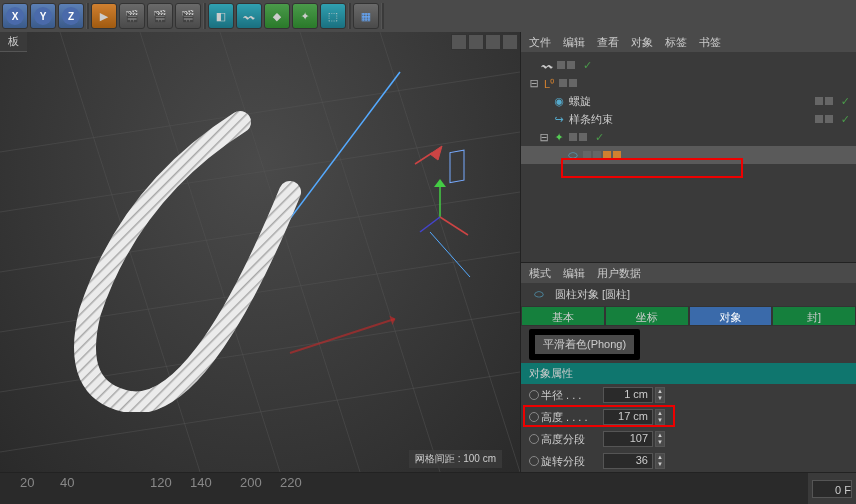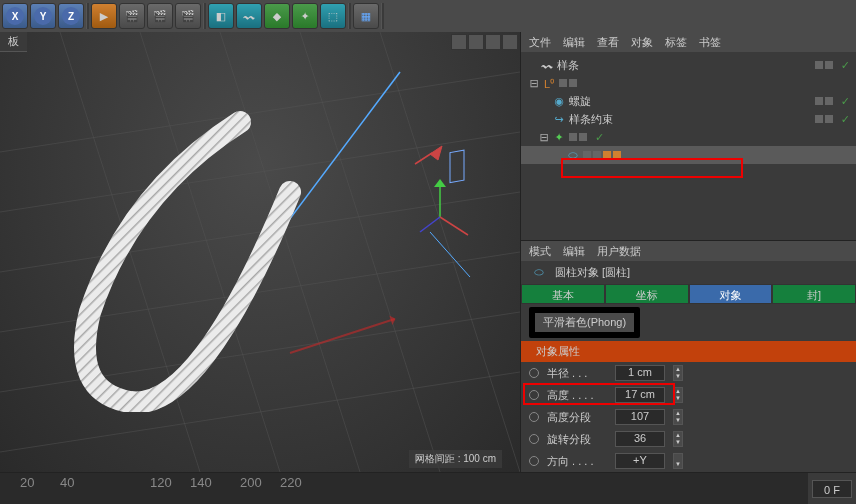--- a/index.html
+++ b/index.html
@@ -40,31 +40,31 @@
 .tcheck{color:#4a9a4a;margin-right:6px}
 .hlbox{position:absolute;border:2px solid #e00;pointer-events:none}
 .attr{background:#3a3a3a;border-top:1px solid #222}
 .amenu{height:20px;background:#4a4a4a;display:flex;align-items:center;padding:0 8px;gap:12px}
 .atitle{padding:4px 8px;display:flex;align-items:center;gap:6px}
 .atabs{display:flex;height:20px}
 .atab{flex:1;text-align:center;line-height:20px;background:#15803d;border:1px solid #333;cursor:pointer}
 .atab.active{background:#3a6aaa;color:#fff}
 .aphong{padding:3px 8px}
 .aphong span{display:inline-block;padding:2px 8px;background:#4a4a4a;border:6px solid #000000;border-radius:2px}
-.asect{padding:3px 15px;background:#c2410c}
-.arow{display:flex;align-items:center;height:22px;padding:0 8px;gap:8px}
+.asect{padding:3px 8px;background:#0f766e}
+.arow{display:flex;align-items:center;height:22px;padding:0 8px;gap:2px}
 .arad{width:10px;height:10px;border:1px solid #888;border-radius:50%}
 .alabel{width:60px}
-.ainput{width:50px;height:16px;background:#2a2a2a;border:1px solid #555;padding:0 4px;text-align:center}
+.ainput{width:50px;height:16px;background:#2a2a2a;border:1px solid #555;padding:0 4px;text-align:right}
 .aspin{width:10px;height:16px;background:#4a4a4a;border:1px solid #555;display:flex;flex-direction:column}
 .aspin div{flex:1;font-size:6px;text-align:center;line-height:7px}
 .status{height:32px;background:#3a3a3a;display:flex;align-items:center;border-top:1px solid #222}
 .ruler{flex:1;height:100%;position:relative;background:#2a2a2a;overflow:hidden}
 .rtick{position:absolute;top:2px;font-size:13px;color:#888}
-.frame{width:40px;height:18px;background:#2a2a2a;border:1px solid #555;text-align:center;line-height:18px;margin:0 4px}
+.frame{width:40px;height:18px;background:#2a2a2a;border:1px solid #555;text-align:right;line-height:18px;margin:0 4px}
 </style>
 </head>
 <body>
 
 <div class="toolbar">
   <div class="tbtn blue">
       <span class="circle" style="background:#4a6aaa">X</span>
     </div>
   <div class="tbtn blue">
       <span class="circle" style="background:#4a6aaa">Y</span>
@@ -166,21 +166,20 @@
       <span>编辑</span>
       <span>查看</span>
       <span>对象</span>
       <span>标签</span>
       <span>书签</span>
     </div>
     <div class="tree">
       <div class="trow">
         <span class="tind" style="width:8px"></span>
           <span class="ticon">〰</span>
-        <span class="tlabel">样条</span>
         <span class="tdots">
             <span class="tdot gr"></span>
             <span class="tdot gr"></span>
           </span>
           <span class="tcheck">✓</span>
       </div>
       <div class="trow">
         <span class="ttog">⊟</span>
           <span class="ticon" style="color:#d08030">L⁰</span>
         <span class="tdots">
@@ -275,29 +274,20 @@
             <div>▲</div>
             <div>▼</div>
           </span>
       </div>
       <div class="arow">
         <span class="arad"></span>
         <span class="alabel">旋转分段</span>
         <span class="ainput">36</span>
         <span class="aspin">
             <div>▲</div>
-            <div>▼</div>
-          </span>
-      </div>
-      <div class="arow">
-        <span class="arad"></span>
-        <span class="alabel">方向 . . . .</span>
-        <span class="ainput">+Y</span>
-        <span class="aspin">
-            <div></div>
             <div>▼</div>
           </span>
       </div>
       <div class="hlbox" style="top:142px;left:2px;width:152px;height:22px"></div>
     </div>
   </div>
 </div>
 
 <div class="status">
   <div class="ruler">

